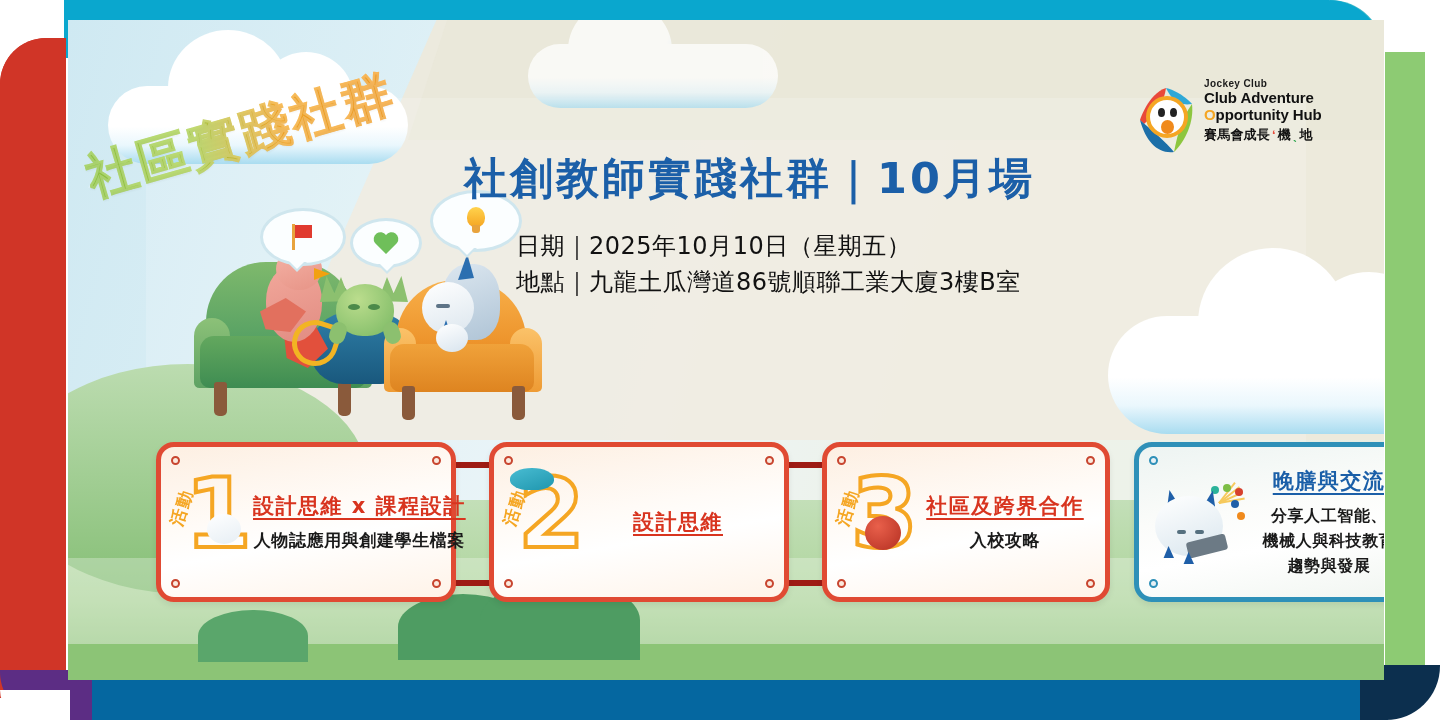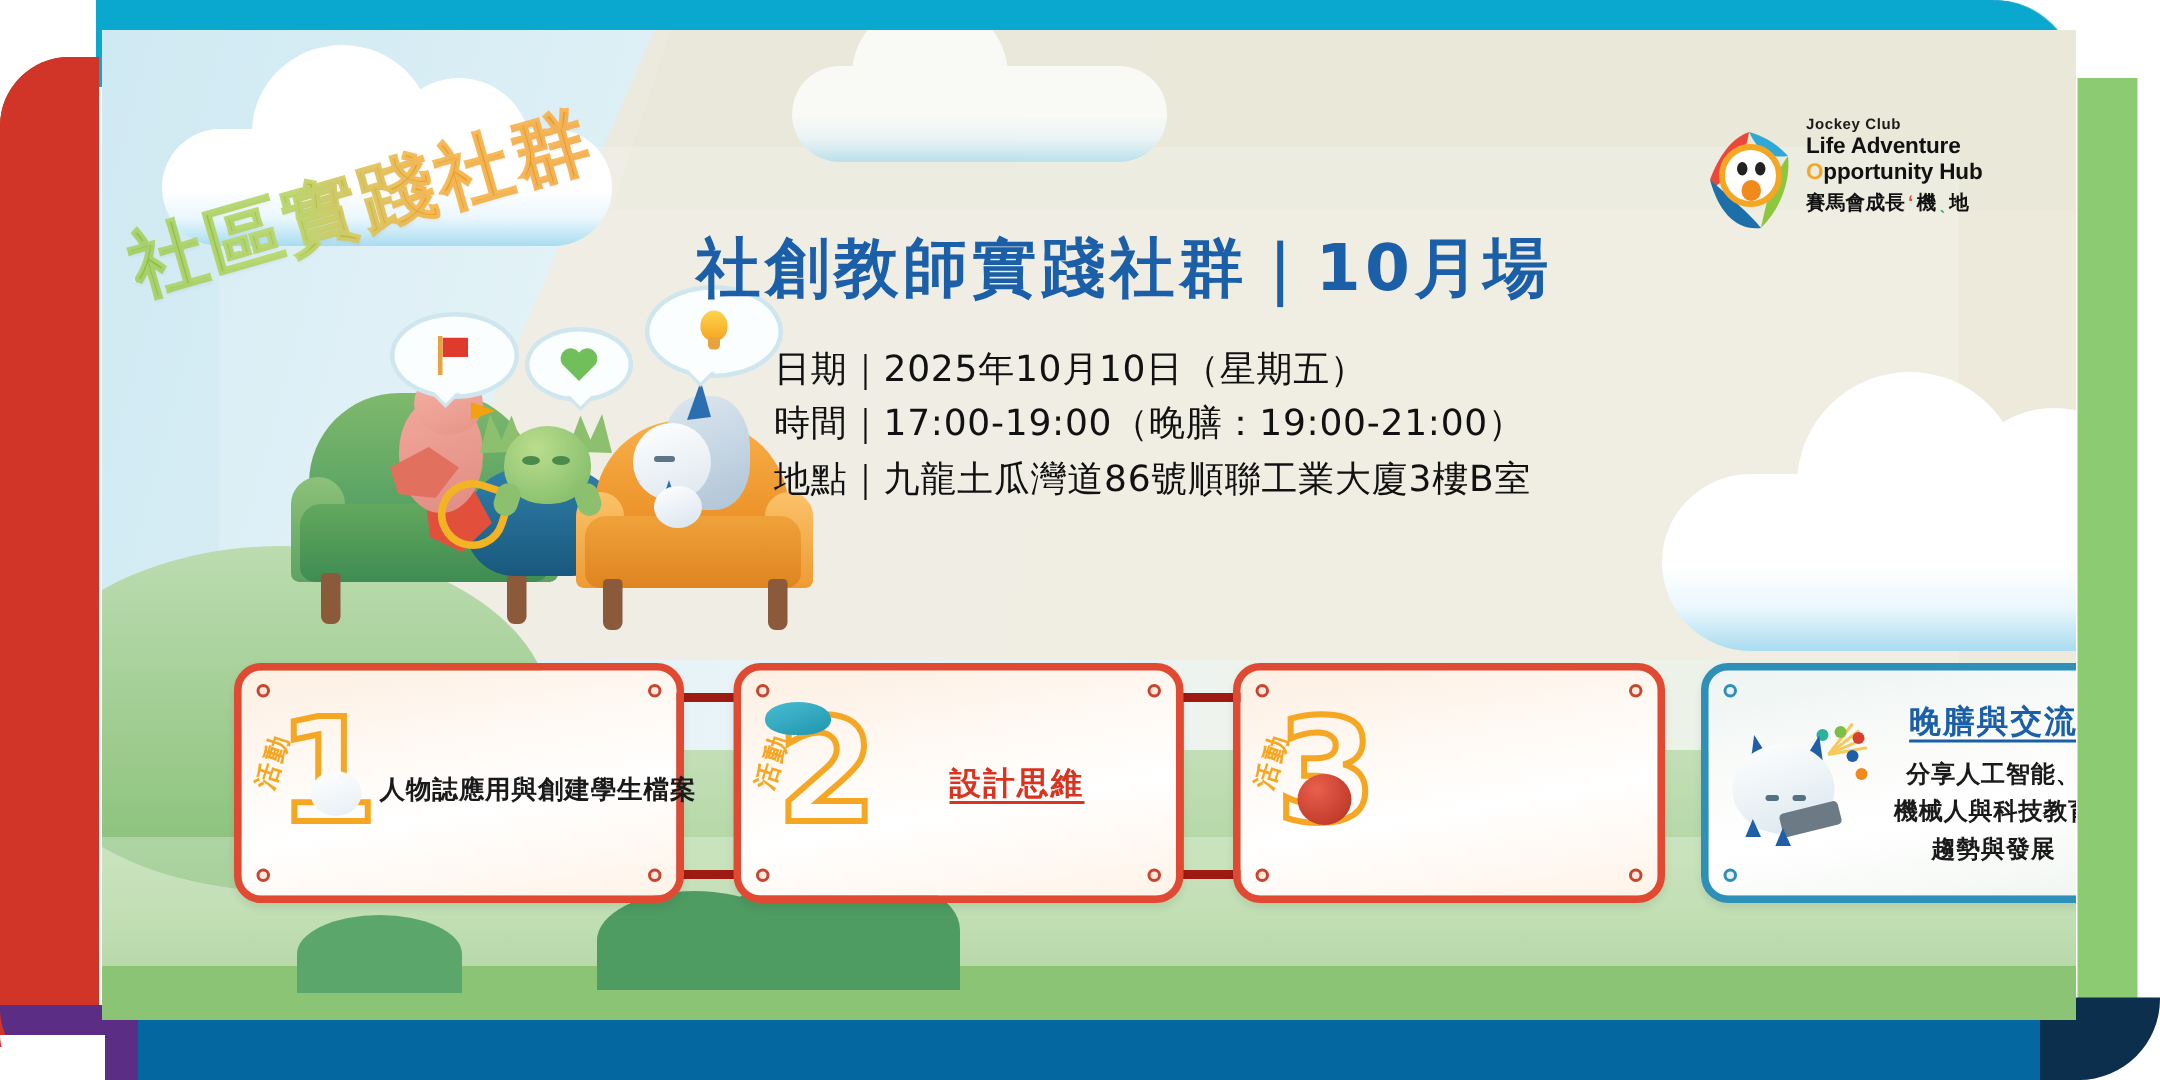--- a/index.html
+++ b/index.html
@@ -423,37 +423,36 @@
           <path d="M32 4 C48 8 58 20 58 20 C44 22 38 16 32 4 Z" fill="#2FA8D6"></path>
           <path d="M58 20 C60 38 52 56 40 68 C44 48 48 34 58 20 Z" fill="#8DC63F"></path>
           <path d="M40 68 C24 70 12 58 6 36 C20 48 32 58 40 68 Z" fill="#1C6FA8"></path>
         </svg>
         <div class="pet"></div>
         <div class="eye l"></div><div class="eye r"></div>
         <div class="mouth"></div>
       </div>
       <div class="txt">
         <div class="t1">Jockey Club</div>
-        <div class="t2">Life Adventure</div>
+        <div class="t2">Club Adventure</div>
         <div class="t2"><span class="o">O</span><span>pportunity Hub</span></div>
         <div class="t3">
           <span>賽馬會成長</span>
           <span class="r">ʻ</span>
           <span>機</span>
           <span class="g">ˎ</span>
           <span>地</span>
         </div>
       </div>
     </div>
 
     <div id="headline">
       <div class="h-title">社創教師實踐社群｜10月場</div>
       <div class="h-lines">
         <div class="h-line">日期｜2025年10月10日（星期五）</div>
-        <div class="h-line">時間｜17:00-19:00（晚膳：19:00-21:00）</div>
         <div class="h-line">地點｜九龍土瓜灣道86號順聯工業大廈3樓B室</div>
       </div>
     </div>
 
     <div id="cards">
 
       <div class="connector" style="left:352px; top:38px;  width:56px;"></div>
       <div class="connector" style="left:352px; top:156px; width:56px;"></div>
       <div class="conn-v" style="left:356px; top:38px;  height:124px;"></div>
       <div class="conn-v" style="left:402px; top:38px;  height:124px;"></div>
@@ -467,20 +466,21 @@
         <span class="rivet tl"></span>
         <span class="rivet tr"></span>
         <span class="rivet bl"></span>
         <span class="rivet br"></span>
         <div class="num-badge">
           <span class="digit">1</span>
           <span class="act">活動</span>
           <span class="chibi"></span>
         </div>
         <div class="card-texts">
+          <div class="card-h">設計思維 x 課程設計</div>
           <div class="card-s">人物誌應用與創建學生檔案</div>
         </div>
       </div>
 
       <div class="card red" id="card2">
         <span class="rivet tl"></span>
         <span class="rivet tr"></span>
         <span class="rivet bl"></span>
         <span class="rivet br"></span>
         <div class="num-badge">
@@ -495,20 +495,24 @@
 
       <div class="card red" id="card3">
         <span class="rivet tl"></span>
         <span class="rivet tr"></span>
         <span class="rivet bl"></span>
         <span class="rivet br"></span>
         <div class="num-badge">
           <span class="digit">3</span>
           <span class="act">活動</span>
           <span class="chibi"></span>
+        </div>
+        <div class="card-texts">
+          <div class="card-h">社區及跨界合作</div>
+          <div class="card-s">入校攻略</div>
         </div>
       </div>
 
       <div class="card blue" id="card4">
         <span class="rivet tl"></span>
 
         <span class="rivet bl"></span>
 
         <div class="cat-mascot">
           <span class="ray" style="transform:rotate(-52deg);"></span>

